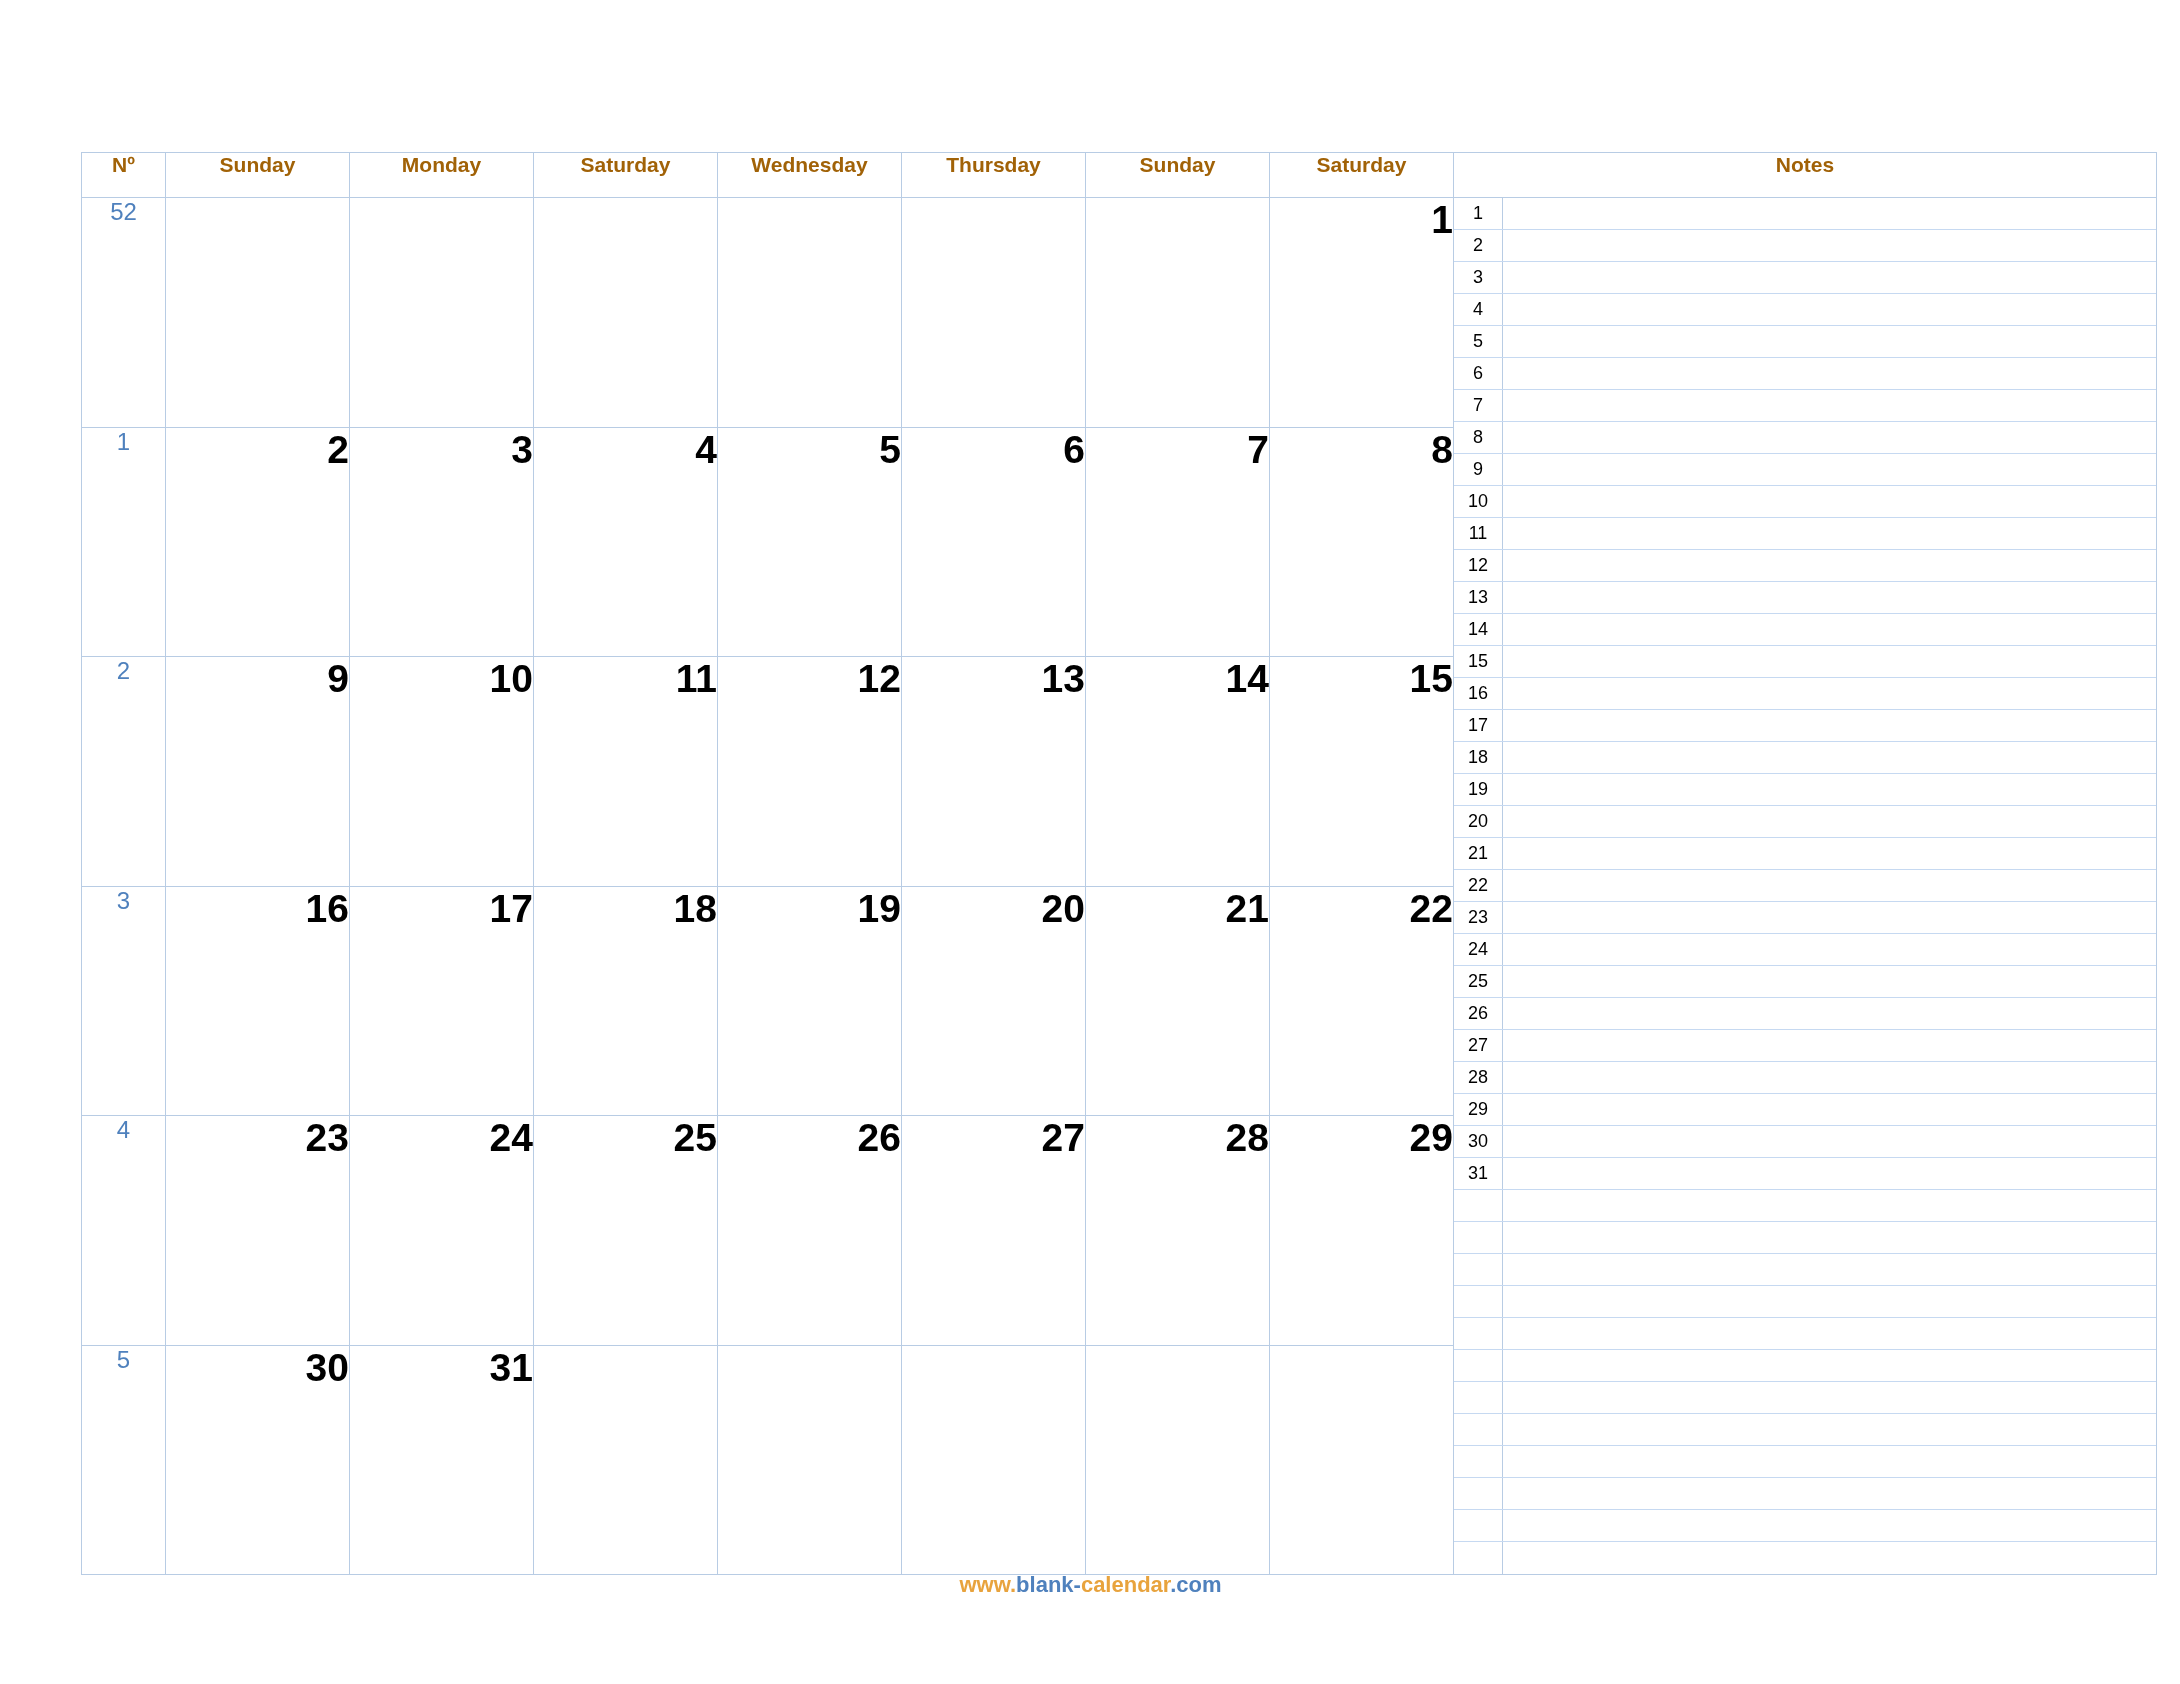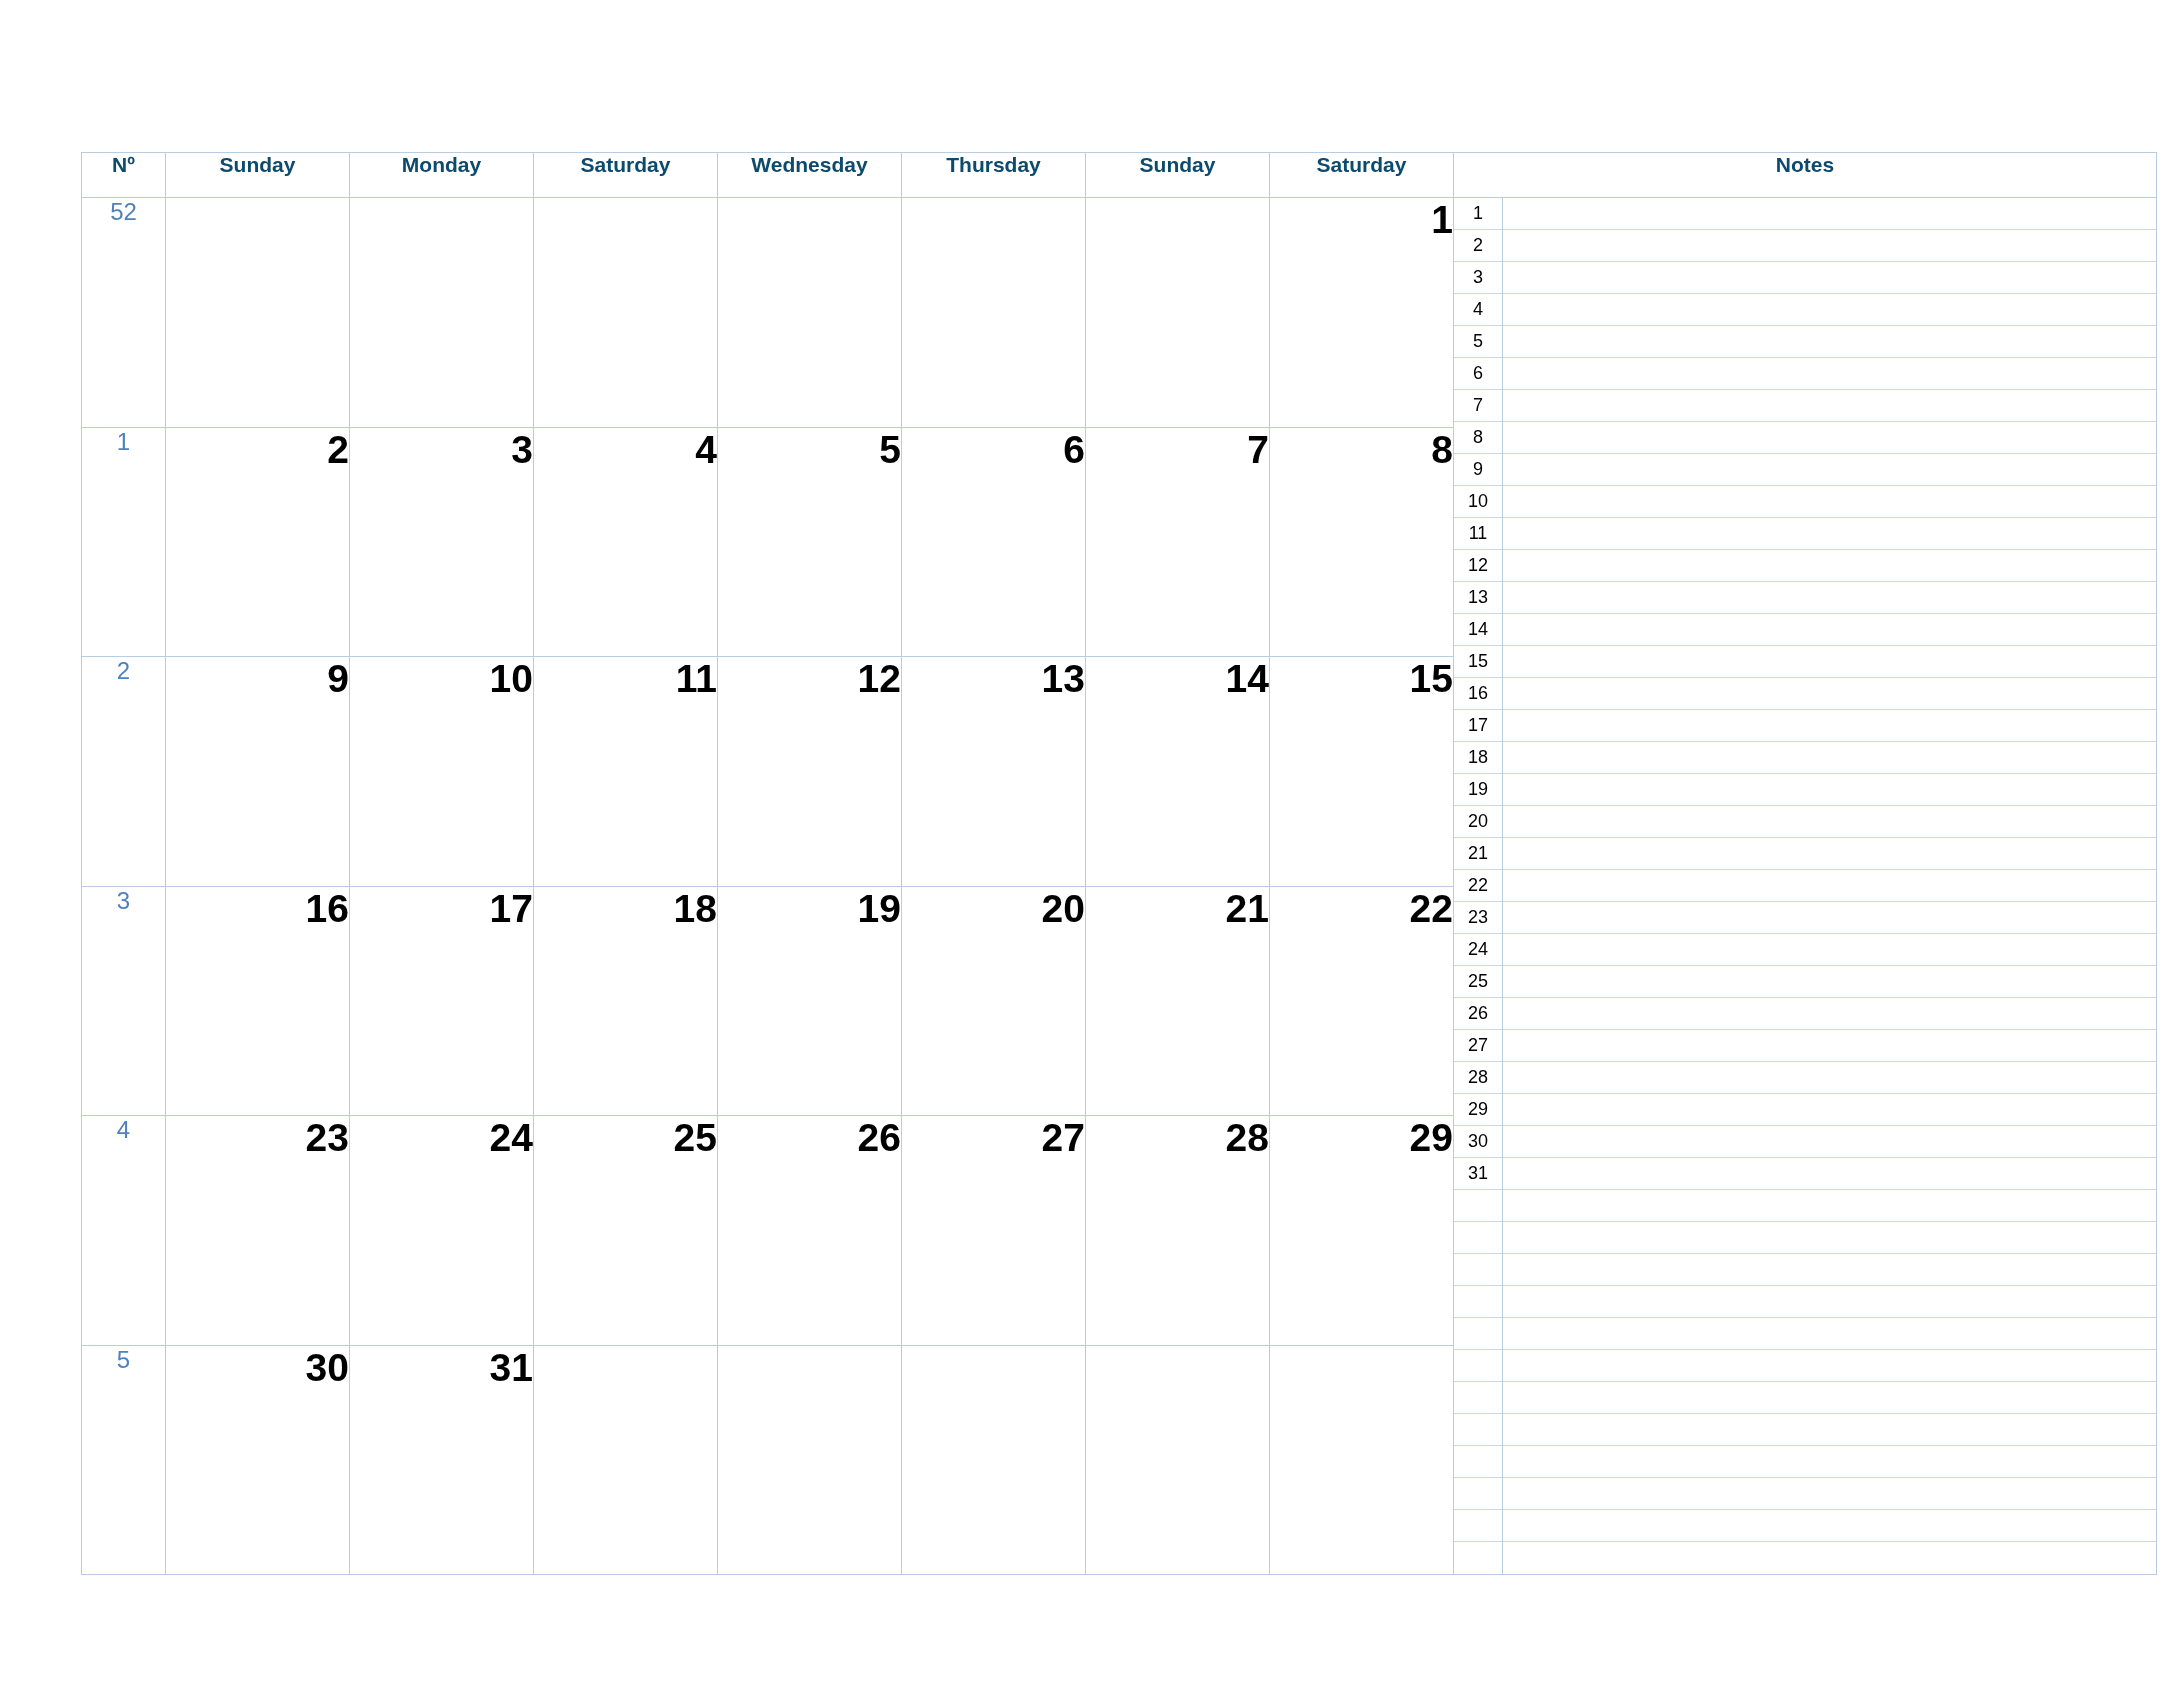--- a/index.html
+++ b/index.html
@@ -47,21 +47,21 @@
     padding: 0;
     vertical-align: top;
   }
   
   thead th {
     height: 44px;
     font-size: 21px;
     font-weight: bold;
     text-align: center;
     vertical-align: middle;
-    color: #0c4a6e;
+    color: #a16207;
     background: #ffffff;
     border-bottom: 2.6px solid #4f81bd;
   }
   th.col-no { width: 83px; }
   th.col-day { width: 183px; }
   th.col-notes { width: 702px; }
 
   
   td.weekno {
     width: 83px;
@@ -381,15 +381,18 @@
           <td class="day"></td>
           <td class="day"></td>
           <td class="day"></td>
           <td class="day"></td>
           <td class="day"></td>
         </tr>
       </tbody>
     </table>
   </div>
 
+  <div class="footer">
+    <span class="f-www">www.</span><span class="f-blank">blank-</span><span class="f-cal">calendar</span><span class="f-com">.com</span>
+  </div>
 
 </div>
 
 
 </body></html>

